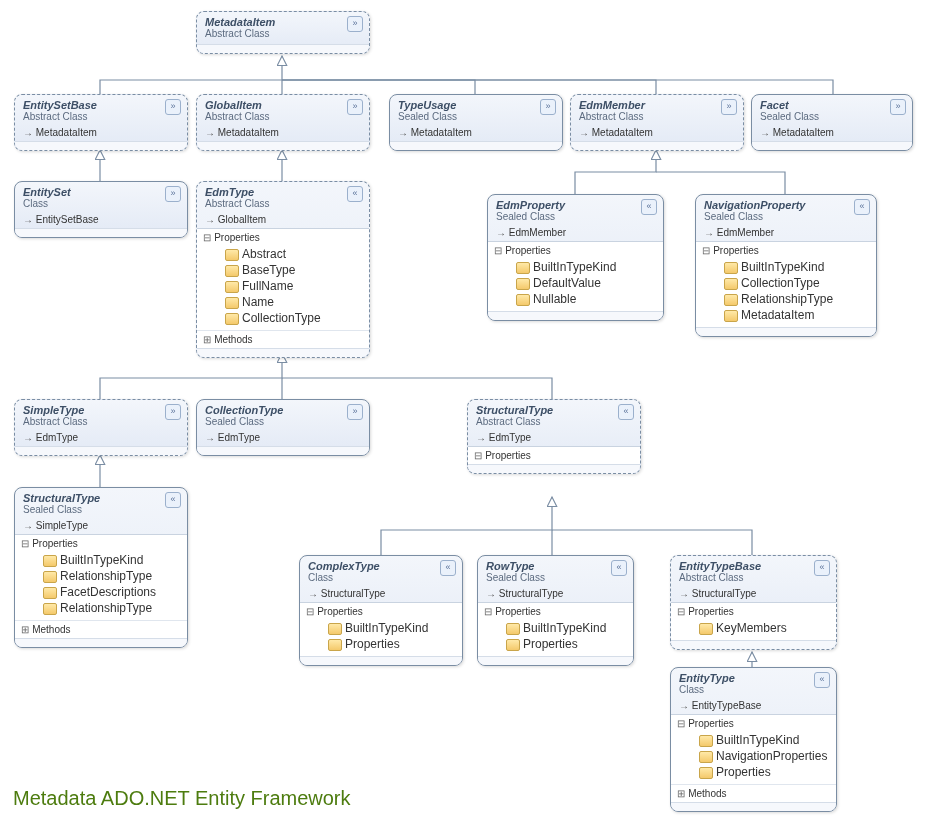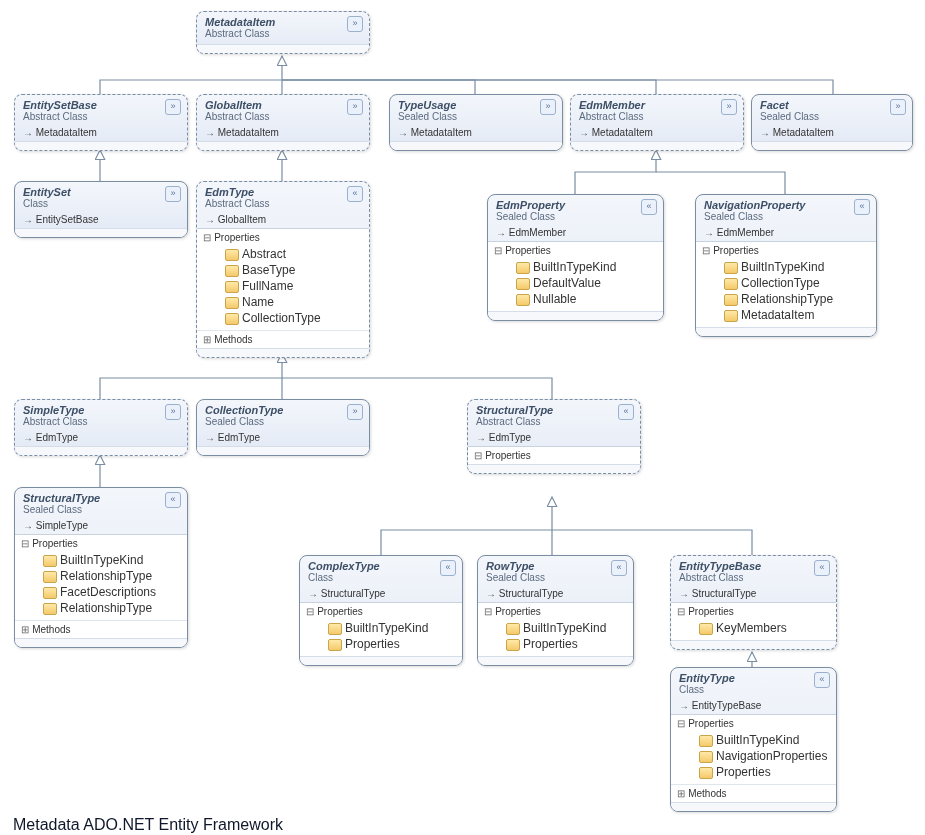--- a/index.html
+++ b/index.html
@@ -15,21 +15,21 @@
 .cb-sect.first{border-top:none}
 .sect-label{color:#333}
 .sect-label::before{content:"⊟ ";color:#666}
 .sect-label.collapsed::before{content:"⊞ "}
 .cb-items{padding:0 6px 4px 18px}
 .cb-item{font-size:12px;padding:1px 10px;color:#333;white-space:nowrap}
 .cb-item::before{content:"";display:inline-block;width:12px;height:10px;margin-right:3px;background:linear-gradient(#ffe9a8,#f4c96b);border:1px solid #c9a54a;border-radius:2px;vertical-align:middle}
 .expander{position:absolute;top:4px;right:6px;width:14px;height:14px;border:1px solid #9bb0cc;border-radius:3px;background:#eaf1fb;text-align:center;line-height:12px;font-size:9px;color:#5a7299;cursor:pointer}
 .handle{background:#f6f8fc;height:8px;border-top:1px solid #d5dde8}
 svg.connectors{position:absolute;top:0;left:0;pointer-events:none}
-.footer-text{position:absolute;left:13px;bottom:0;color:#0f172a;font-size:16px;line-height:1.25}
+.footer-text{position:absolute;left:13px;bottom:24px;color:#4d7c0f;font-size:20px;line-height:1.25}
 </style>
 </head>
 <body>
 
 <svg class="connectors" width="925" height="835">
  <defs>
       <marker id="arrow" markerWidth="10" markerHeight="10" refX="8" refY="4" orient="auto">
         <path d="M0,0 L8,4 L0,8 Z" fill="#fff" stroke="#7a8da3" stroke-width="1"></path>
       </marker>
     </defs>

